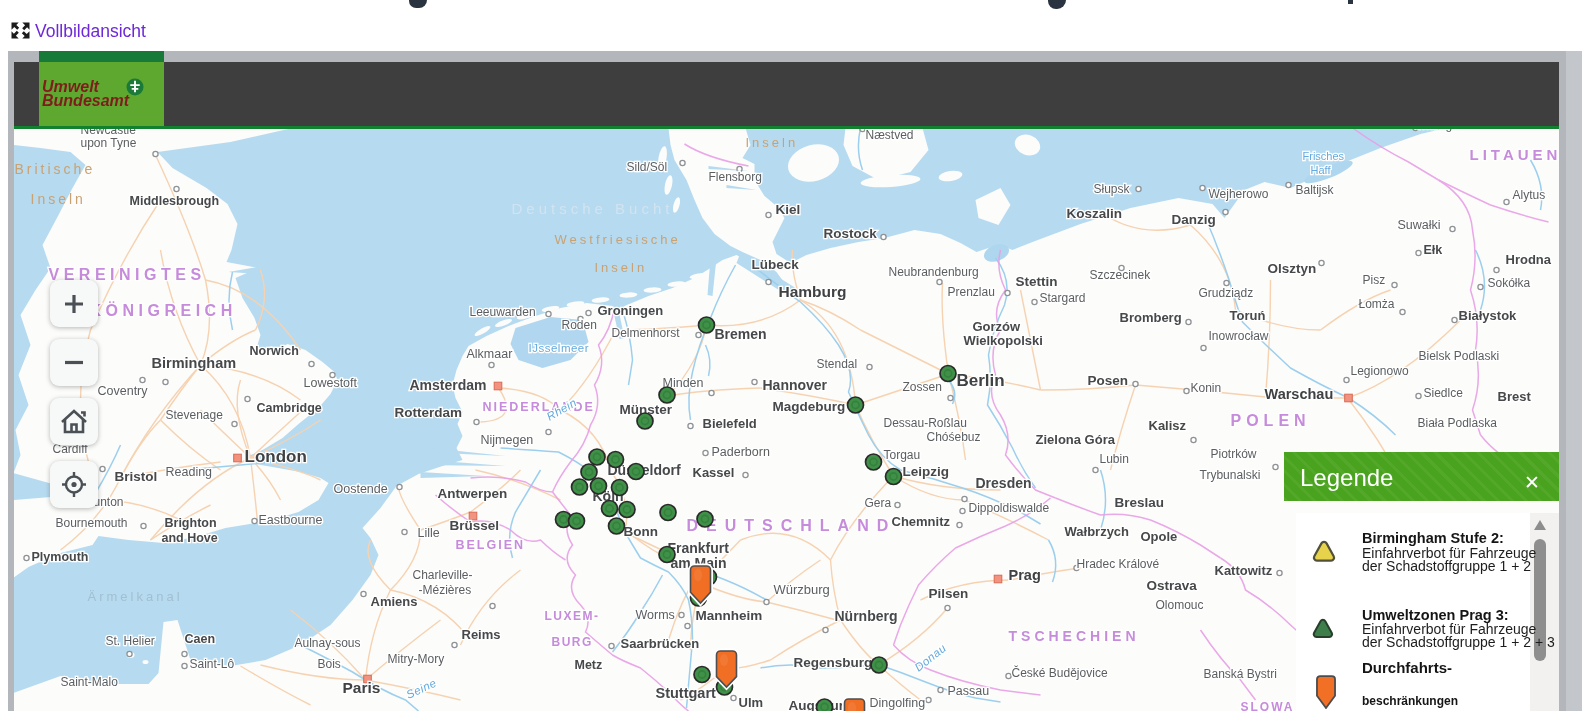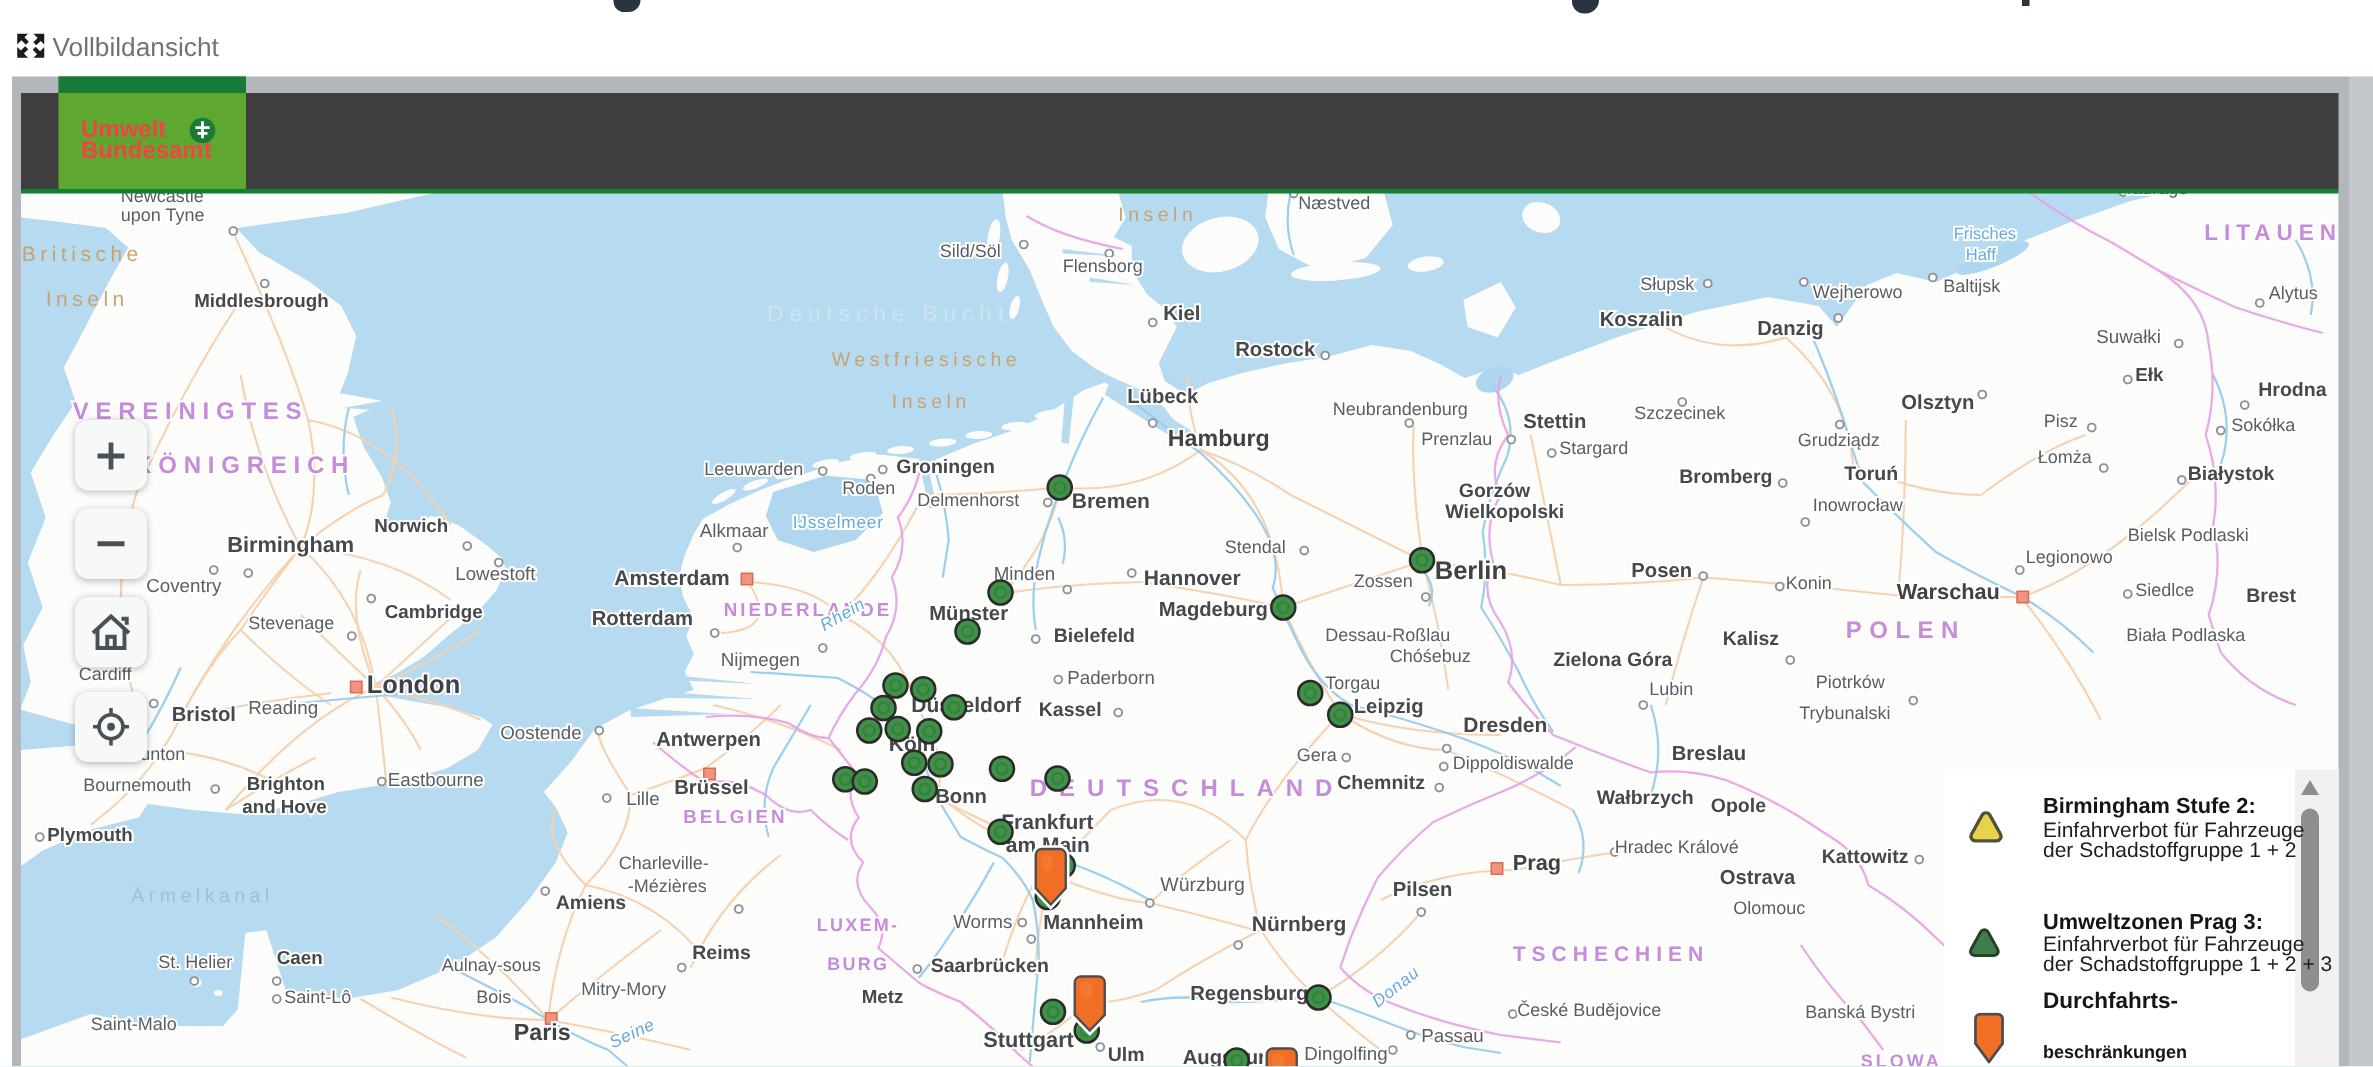--- a/index.html
+++ b/index.html
@@ -2,21 +2,21 @@
 <html lang="de"><head>
 <meta charset="utf-8">
 <style>
   html,body{margin:0;padding:0;background:#fff;width:1582px;height:711px;overflow:hidden;
     font-family:"Liberation Sans", sans-serif;}
   .abs{position:absolute;}
   #page{position:relative;width:1582px;height:711px;overflow:hidden;background:#fff;}
   
   .desc{position:absolute;background:#2a3340;}
   
-  #fslink{position:absolute;left:11px;top:21px;color:#737373;font-size:17.5px;}
+  #fslink{position:absolute;left:11px;top:21px;color:#6d28d9;font-size:17.5px;}
   #fslink svg{vertical-align:-2px;margin-right:5px;}
   
   #frame{position:absolute;left:8px;top:51px;width:1558px;height:660px;background:#b3b7bc;}
   #sbar{position:absolute;left:1566px;top:51px;width:16px;height:660px;background:#c3c6ca;}
   #header{position:absolute;left:13.5px;top:62px;width:1545.5px;height:64px;background:#3e3e3e;}
   #greenline{position:absolute;left:13.5px;top:126px;width:1545.5px;height:2.5px;background:#12812f;}
   #logo{position:absolute;left:38.5px;top:51px;width:125.5px;height:75px;background:#5ea830;}
   #logotop{position:absolute;left:38.5px;top:51px;width:125.5px;height:11px;background:#177a38;}
   #htitle{position:absolute;left:202px;top:82px;color:#f5f5f5;font-size:27px;font-weight:400;letter-spacing:0.2px;}
   
@@ -550,21 +550,21 @@
         <ellipse cx="723.5" cy="660" rx="4" ry="6" fill="#f38140" opacity="0.6"></ellipse>
         <path d="M848.0,699 h12 a4,4 0 0 1 4,4 v21.599999999999998 L854,735 L844.0,724.6 v-21.599999999999998 a4,4 0 0 1 4,-4 Z" fill="#f16f25" stroke="#ffffff" stroke-width="5"></path>
         <path d="M848.0,699 h12 a4,4 0 0 1 4,4 v21.599999999999998 L854,735 L844.0,724.6 v-21.599999999999998 a4,4 0 0 1 4,-4 Z" fill="#f16f25" stroke="#4e4e4e" stroke-width="1.6"></path>
         <ellipse cx="851.5" cy="708" rx="4" ry="6" fill="#f38140" opacity="0.6"></ellipse>
       </svg>
     </div>
   <div id="header"></div>
   <div id="greenline"></div>
   <div id="logo"></div>
   <div id="logotop"></div>
-  <div class="l1" style="position:absolute;left:54px;top:79.5px;color:#ef4444;font-weight:bold;font-size:16px;line-height:14.3px;z-index:5;">Umwelt<br>Bundesamt</div>
+  <div class="l1" style="position:absolute;left:42px;top:79.5px;color:#7f1d1d;font-weight:bold;font-size:16px;line-height:14.3px;z-index:5;font-style:italic;">Umwelt<br>Bundesamt</div>
   <svg class="abs" style="left:126px;top:77.5px;z-index:6" width="18" height="18" viewBox="0 0 19 19">
       <circle cx="9.5" cy="9.5" r="9" fill="#1b7a38"></circle>
       <path d="M9.5 3 v12 M4.5 7.5 h10 M6 11.5 h7" stroke="#fff" stroke-width="2" fill="none"></path>
     </svg>
 
   <div class="zbtn" style="top:280px;"><svg width="48" height="47">
         <path d="M24 15 v18 M15 24 h18" stroke="#4a5055" stroke-width="3.2"></path>
       </svg></div>
   <div class="zbtn" style="top:339px;"><svg width="48" height="47">
         <path d="M15 23.5 h18" stroke="#4a5055" stroke-width="3.2"></path>
@@ -578,20 +578,24 @@
         </g>
       </svg></div>
   <div class="zbtn" style="top:460.5px;"><svg width="48" height="47" viewBox="0 0 48 47">
         <g fill="none" stroke="#4a5055" stroke-width="2.4">
           <circle cx="24" cy="23.5" r="8"></circle>
           <path d="M24 11 v5 M24 31 v5 M12 23.5 h5 M31 23.5 h5"></path>
         </g>
         <circle cx="24" cy="23.5" r="2.6" fill="#4a5055"></circle>
       </svg></div>
 
+  <div id="leghead">
+      <div class="t">Legende</div>
+      <div class="x">✕</div>
+    </div>
   <div id="legbody"></div>
   <div id="legsb"></div>
   <svg class="abs" style="left:1534px;top:520px;" width="12" height="10">
       <path d="M6 0 L12 10 H0 Z" fill="#8d8d8d"></path>
     </svg>
   <div id="legthumb"></div>
 
   <svg class="abs" style="left:1310px;top:540px;" width="26" height="24" viewBox="0 0 26 24">
       <path d="M11.4 2.9 a3 3 0 0 1 5.2 0 l7.1 12.8 a3 3 0 0 1 -2.6 4.4 H6.9 a3 3 0 0 1 -2.6 -4.4 Z" fill="#e7d34b" stroke="#51513a" stroke-width="2.2" transform="translate(0,0.5)"></path>
     </svg>

